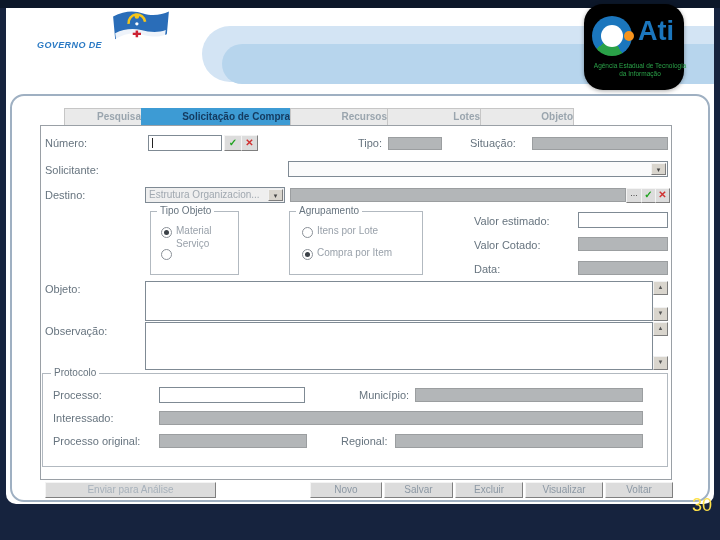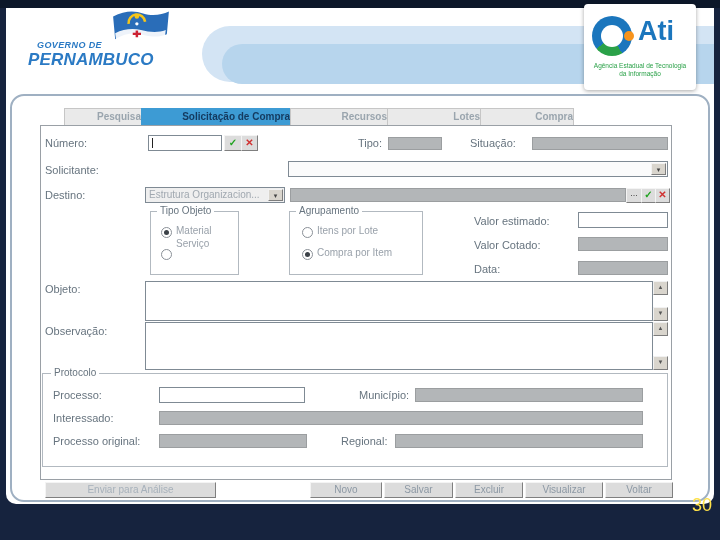--- a/index.html
+++ b/index.html
@@ -6,21 +6,21 @@
   body{width:720px;height:540px;background:#16233e;font-family:"Liberation Sans",sans-serif;}
   .stage{position:relative;width:720px;height:540px;background:#16233e;overflow:hidden;}
   .top-strip{position:absolute;left:0;top:0;width:720px;height:8px;background:#0c1729;}
   .slide{position:absolute;left:6px;top:8px;width:708px;height:496px;background:#ffffff;border-radius:0 0 10px 10px;overflow:hidden;}
   .swoosh1{position:absolute;left:196px;top:18px;width:520px;height:56px;background:#d3e4f4;border-radius:28px 0 0 28px;}
   .swoosh2{position:absolute;left:216px;top:36px;width:500px;height:40px;background:#b7d5ed;border-radius:22px 0 0 22px;}
   .gov-text{position:absolute;left:22px;top:32px;color:#2b7ac4;font-style:italic;font-weight:bold;}
   .gov-line1{font-size:9px;margin-left:9px;letter-spacing:.4px;}
   .gov-line2{font-size:17px;letter-spacing:.2px;}
   .flag{position:absolute;left:104px;top:0;width:62px;height:42px;}
-  .ati-card{position:absolute;left:584px;top:4px;width:112px;height:86px;background:#ffffff;border-radius:4px;box-shadow:0 1px 4px rgba(0,0,0,.35);z-index:6;}
+  .ati-card{position:absolute;left:584px;top:4px;width:100px;height:86px;background:#000000;border-radius:19px;box-shadow:0 1px 4px rgba(0,0,0,.35);z-index:6;}
   .ati-ring{position:absolute;left:8px;top:12px;width:40px;height:40px;border-radius:50%;background:conic-gradient(from 150deg,#2aa148 0 80deg,#1b76bd 80deg 360deg);}
   .ati-ring::after{content:'';position:absolute;left:9px;top:9px;width:22px;height:22px;border-radius:50%;background:#fff;}
   .ati-dot{position:absolute;left:40px;top:27px;width:10px;height:10px;border-radius:50%;background:#f7941e;}
   .ati-name{position:absolute;left:54px;top:12px;font-size:27px;font-weight:bold;color:#1b76bd;}
   .ati-sub{position:absolute;left:6px;top:58px;width:100px;font-size:6.5px;line-height:1.3;color:#2aa148;text-align:center;}
   .panel{position:absolute;left:4px;top:86px;width:696px;height:404px;border:2px solid #9fb0c2;border-radius:14px;background:#fff;}
   .win{position:absolute;left:30px;top:96px;width:652px;height:402px;}
   .tab{position:absolute;top:4px;height:16px;background:#eaeaea;border:1px solid #c6c6c6;color:#9aa5ae;font-size:10px;font-weight:bold;text-align:right;line-height:15px;white-space:nowrap;overflow:hidden;cursor:default;}
   .tab.active{background:#3d9bd4;border-color:#3d9bd4;color:#143a5f;}
   .cbox{position:absolute;left:4px;top:21px;width:630px;height:353px;border:1px solid #9aa0a6;background:#fff;}
@@ -56,32 +56,31 @@
         <path d="M5,24 C13,20 22,19 30,21 C38,23 46,24 54,21 L53,28 C45,31 37,29 30,28 C22,26 13,28 6,31 Z" fill="#ffffff" opacity="0.92"></path>
         <path d="M18,15 A8,8 0 0 1 34,13" stroke="#f5c518" stroke-width="2.5" fill="none"></path>
         <circle cx="26" cy="8" r="2.2" fill="#f5c518"></circle>
         <circle cx="26" cy="15" r="1.6" fill="#ffffff"></circle>
         <rect x="24.8" y="21.5" width="2.4" height="6.5" fill="#cc2233"></rect>
         <rect x="22" y="23.6" width="8" height="2.2" fill="#cc2233"></rect>
       </svg>
     </div>
     <div class="gov-text">
       <div class="gov-line1">GOVERNO DE</div>
-      <div class="gov-line2">PERNAMBUCO</div>
     </div>
 
     <div class="panel"></div>
 
     <div class="win">
 
       <div class="tab" style="left:28px;width:76px;">Pesquisa</div>
       <div class="tab active" style="left:105px;width:148px;">Solicitação de Compra</div>
       <div class="tab" style="left:254px;width:96px;">Recursos</div>
       <div class="tab" style="left:351px;width:92px;">Lotes</div>
-      <div class="tab" style="left:444px;width:92px;">Compra</div>
+      <div class="tab" style="left:444px;width:92px;">Objeto</div>
 
       <div class="cbox"></div>
 
       <div class="lbl" style="left:9px;top:33px;">Número:</div>
       <div class="wfield" style="left:112px;top:31px;width:72px;height:14px;">
         <div class="caret"></div>
       </div>
       <div class="btn3d" style="left:188px;top:31px;width:16px;height:14px;line-height:13px;"><span class="ck">✓</span></div>
       <div class="btn3d" style="left:205px;top:31px;width:15px;height:14px;line-height:13px;"><span class="xx">✕</span></div>
       <div class="lbl" style="left:322px;top:33px;">Tipo:</div>

